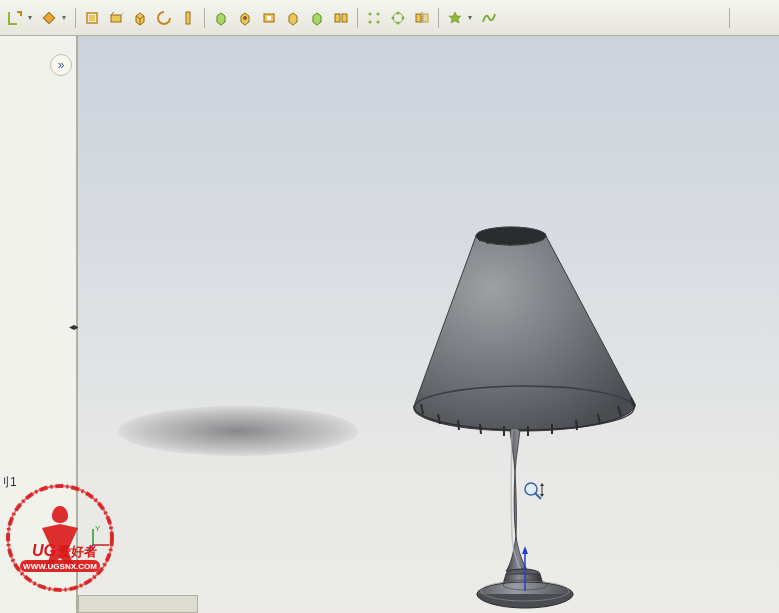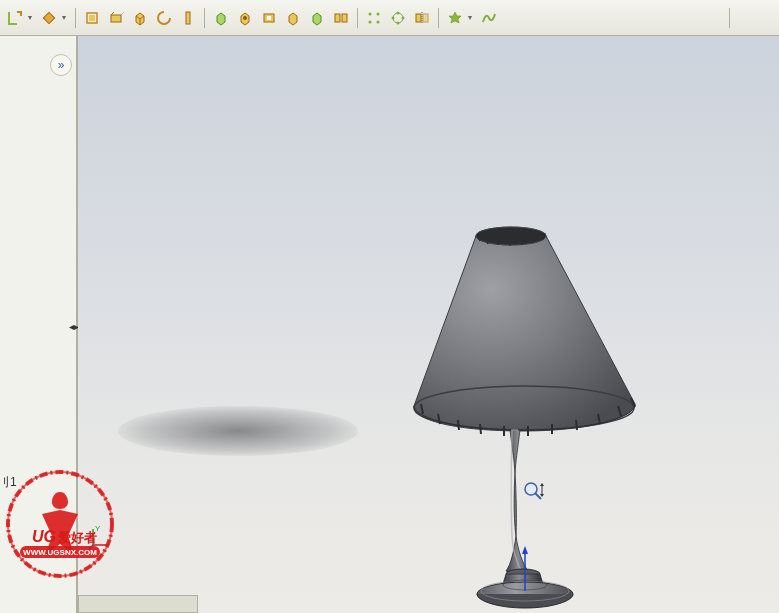--- a/index.html
+++ b/index.html
@@ -109,21 +109,21 @@
 .zoom-cursor {
   position: absolute;
   left: 444px;
   top: 444px;
   width: 24px;
   height: 24px;
 }
 .watermark {
   position: absolute;
   left: 0;
-  bottom: 29px;
+  bottom: 15px;
   width: 120px;
   height: 120px;
 }
 .status-area {
   position: absolute;
   left: 78px;
   bottom: 0;
   height: 18px;
   width: 120px;
   background: #dcdcd0;

